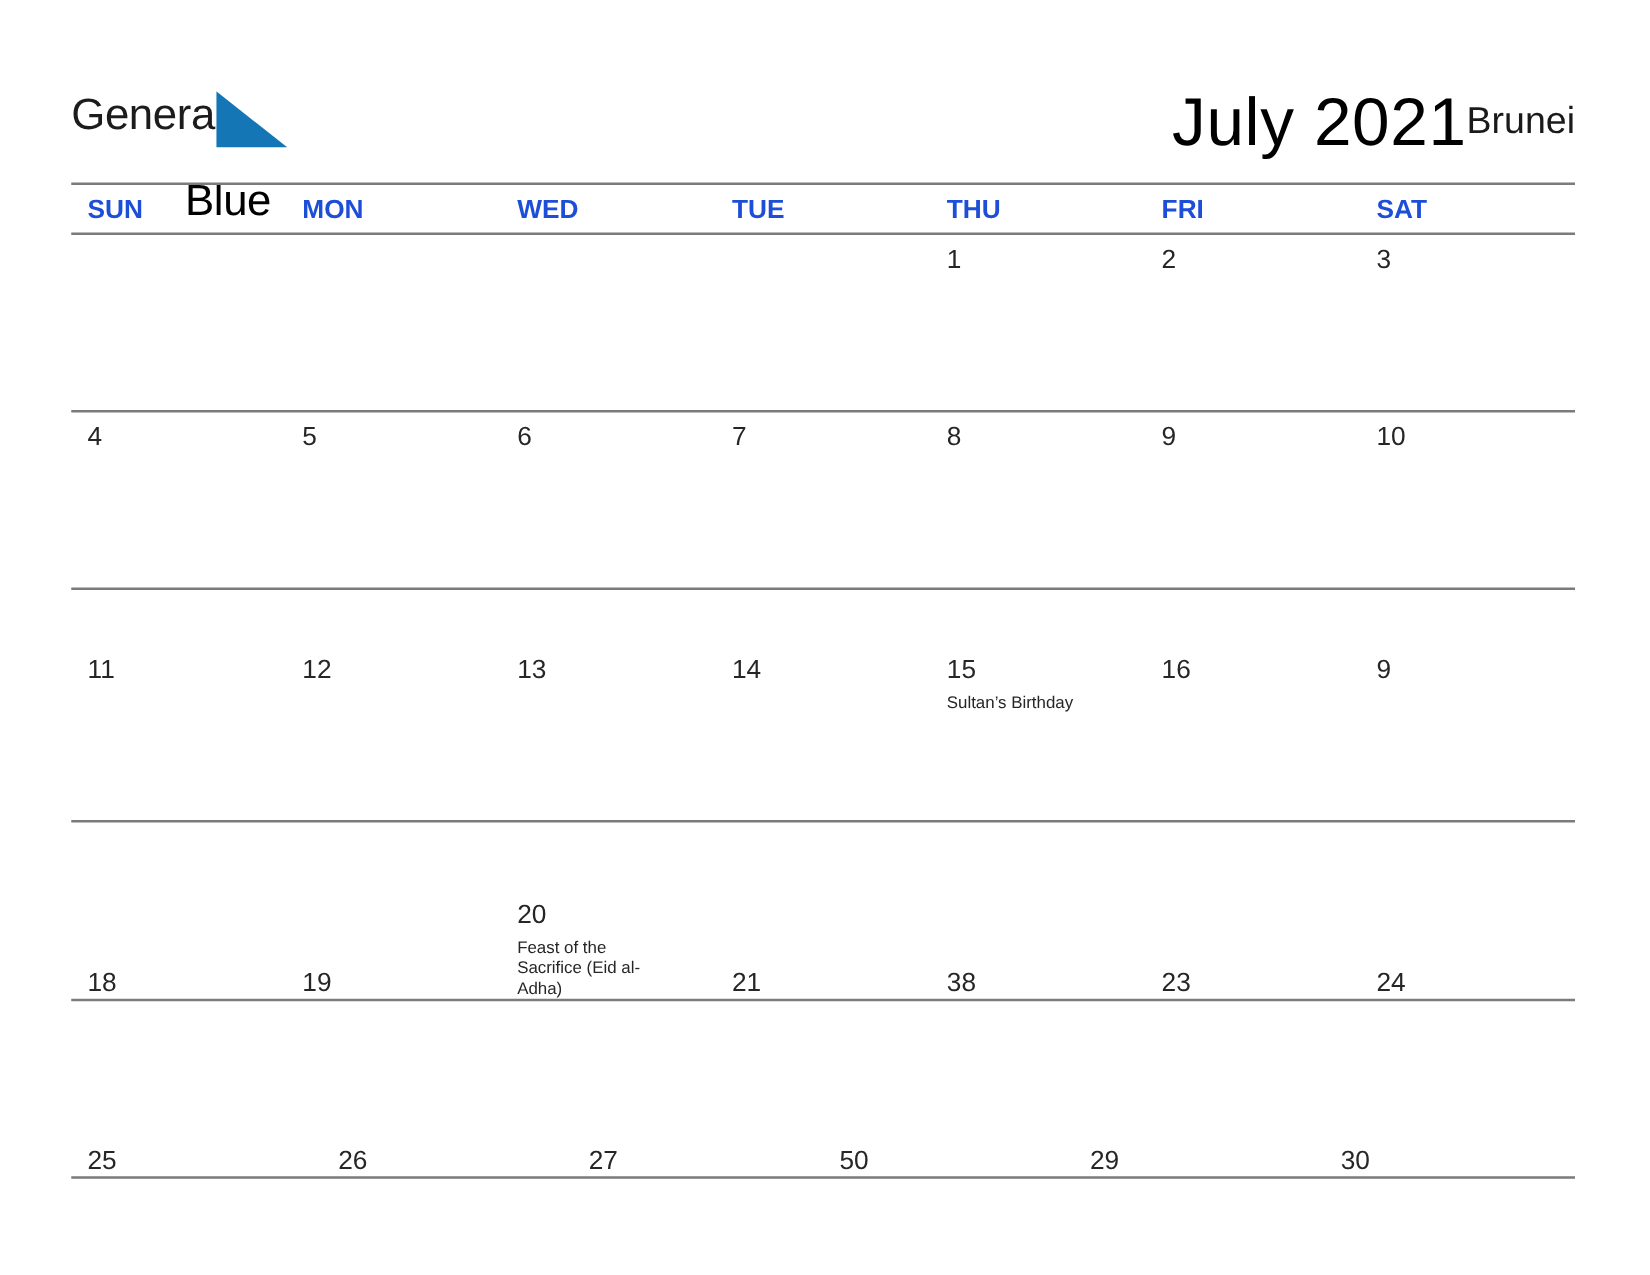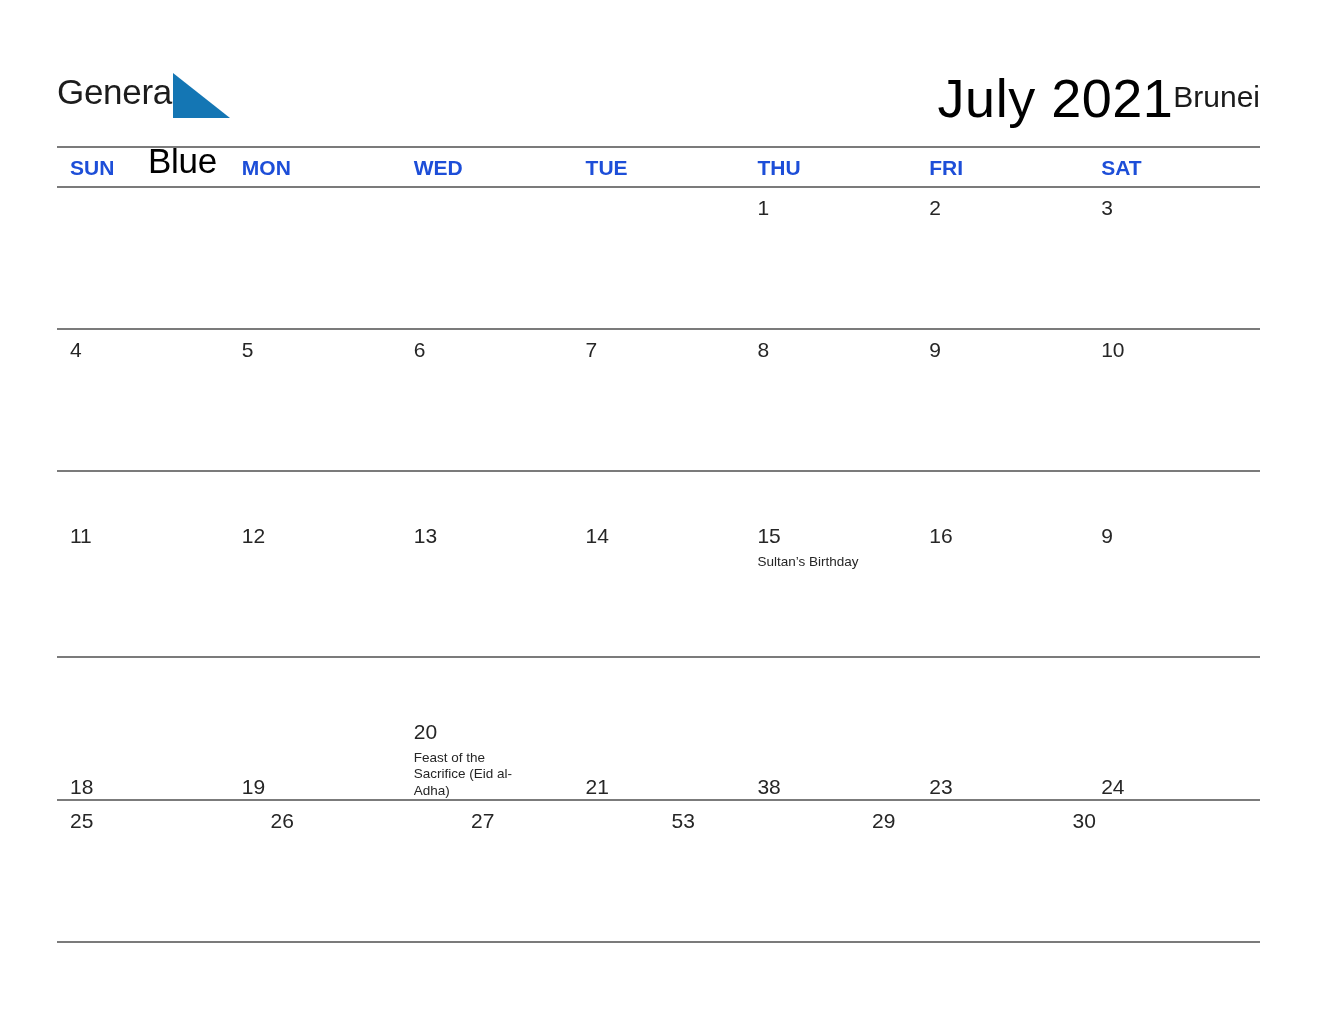--- a/index.html
+++ b/index.html
@@ -114,21 +114,21 @@
   }
 
   .week-row {
     display: flex;
     border-bottom: 2px solid #7b7b7b;
   }
   .week-row.h1 { height: 142px; }
   .week-row.h2 { height: 142px; }
   .week-row.h3 { height: 142px; margin-top: 44px; }
   .week-row.h4 { height: 143px; align-items: flex-end; }
-  .week-row.h5 { height: 142px; }
+  .week-row.h5 { height: 142px; align-items: flex-end; }
 
   .day-cell {
     flex: 1 1 0;
     position: relative;
     padding: 8px 10px 0 13px;
     overflow: hidden;
   }
   .day-num {
     font-size: 21px;
     line-height: 24px;
@@ -284,21 +284,21 @@
           <div class="day-cell">
             <div class="day-num">25</div>
           </div>
           <div class="day-cell">
             <div class="day-num">26</div>
           </div>
           <div class="day-cell">
             <div class="day-num">27</div>
           </div>
           <div class="day-cell">
-            <div class="day-num">53</div>
+            <div class="day-num">50</div>
           </div>
           <div class="day-cell">
             <div class="day-num">29</div>
           </div>
           <div class="day-cell">
             <div class="day-num">30</div>
           </div>
         </div>
       </div>
 

